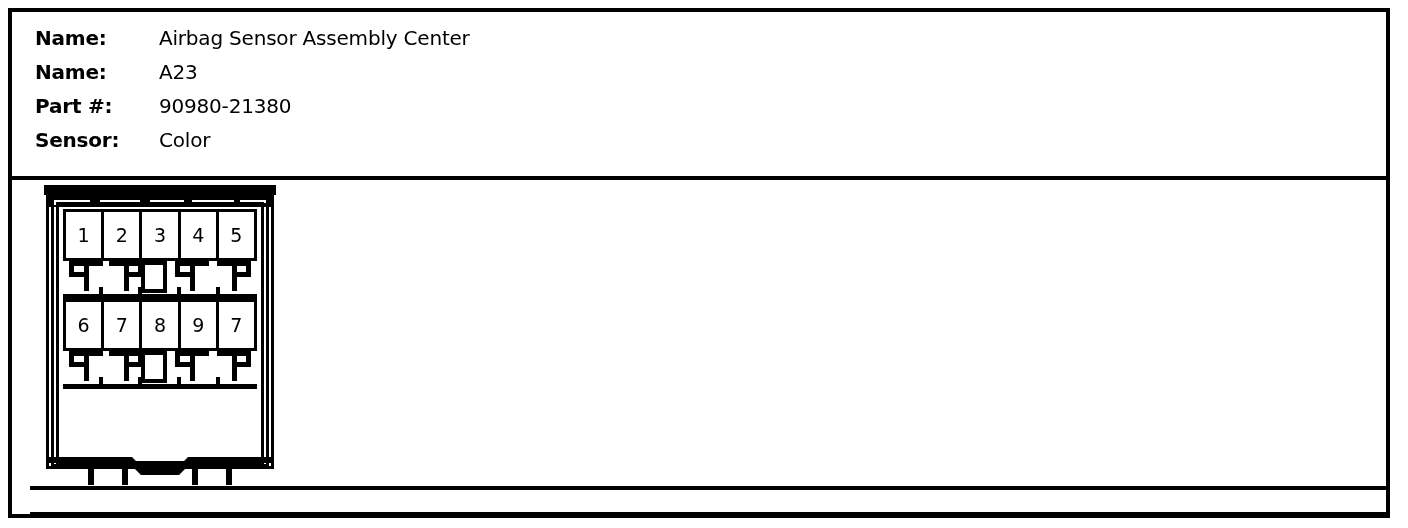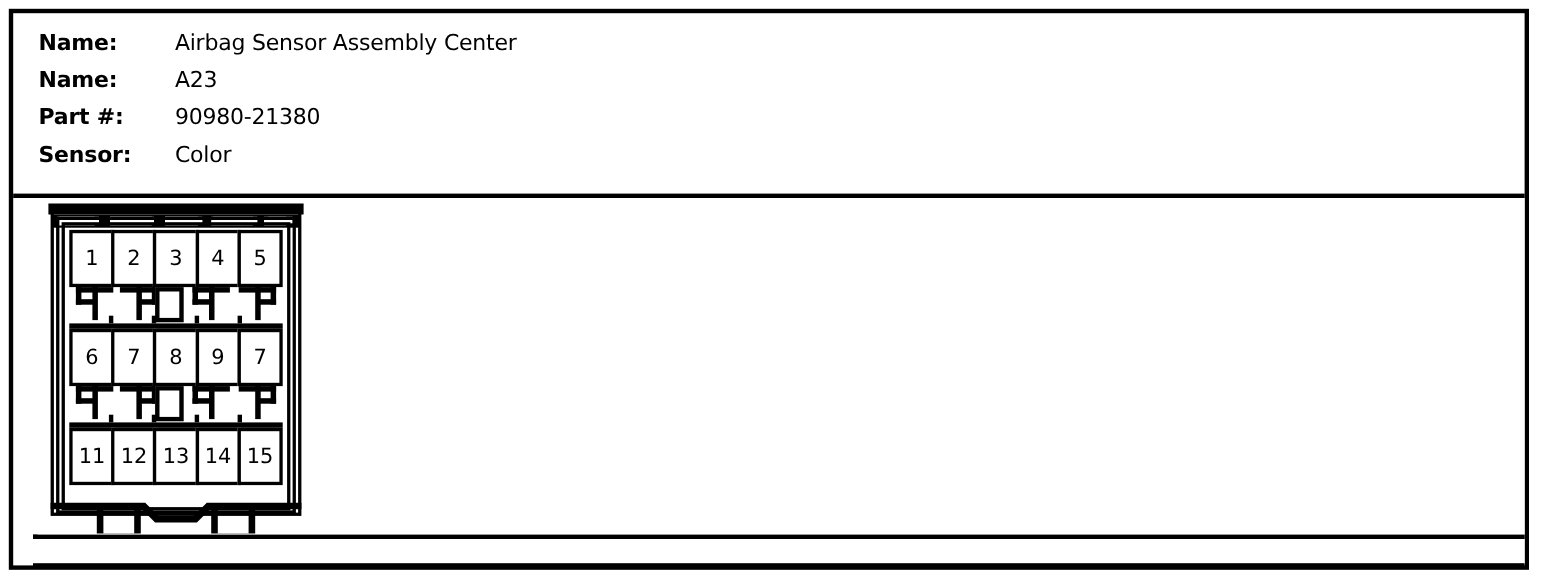--- a/index.html
+++ b/index.html
@@ -381,27 +381,20 @@
               <div class="tee-foot-r"></div>
               <div class="tee-cap-r"></div>
             </div>
             <div class="sep-bar"></div>
             <div class="sep-tick" style="left:36px;"></div>
             <div class="sep-tick" style="left:75px;"></div>
             <div class="sep-tick" style="left:114px;"></div>
             <div class="sep-tick" style="left:153px;"></div>
           </div>
 
-          <div class="pin-row" id="pin-row-3">
-            <div class="pin-cell">11</div>
-            <div class="pin-cell">12</div>
-            <div class="pin-cell">13</div>
-            <div class="pin-cell">14</div>
-            <div class="pin-cell">15</div>
-          </div>
 
         </div>
 
         <svg id="connector-svg" viewBox="0 0 232 300">
 
           <path d="M 2 272 L 88 272 L 100 284 L 132 284 L 144 272 L 230 272 L 230 278 L 147 278 L 135 290 L 97 290 L 85 278 L 2 278 Z" fill="#000"></path>
 
           <path d="M 44 278 L 44 306 L 84 306 L 84 278 L 78 278 L 78 300 L 50 300 L 50 278 Z" fill="#000"></path>
           <path d="M 148 278 L 148 306 L 188 306 L 188 278 L 182 278 L 182 300 L 154 300 L 154 278 Z" fill="#000"></path>
         </svg>

